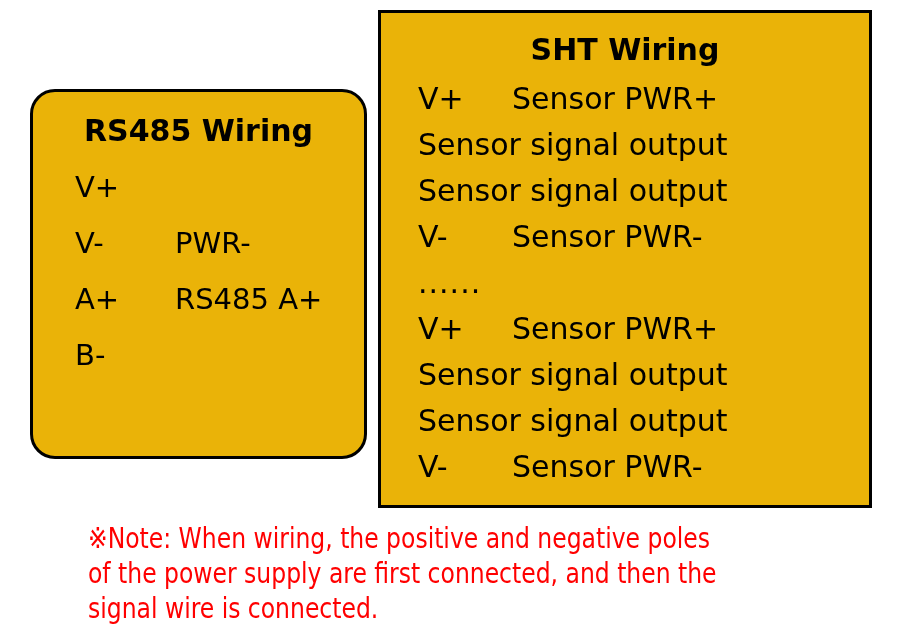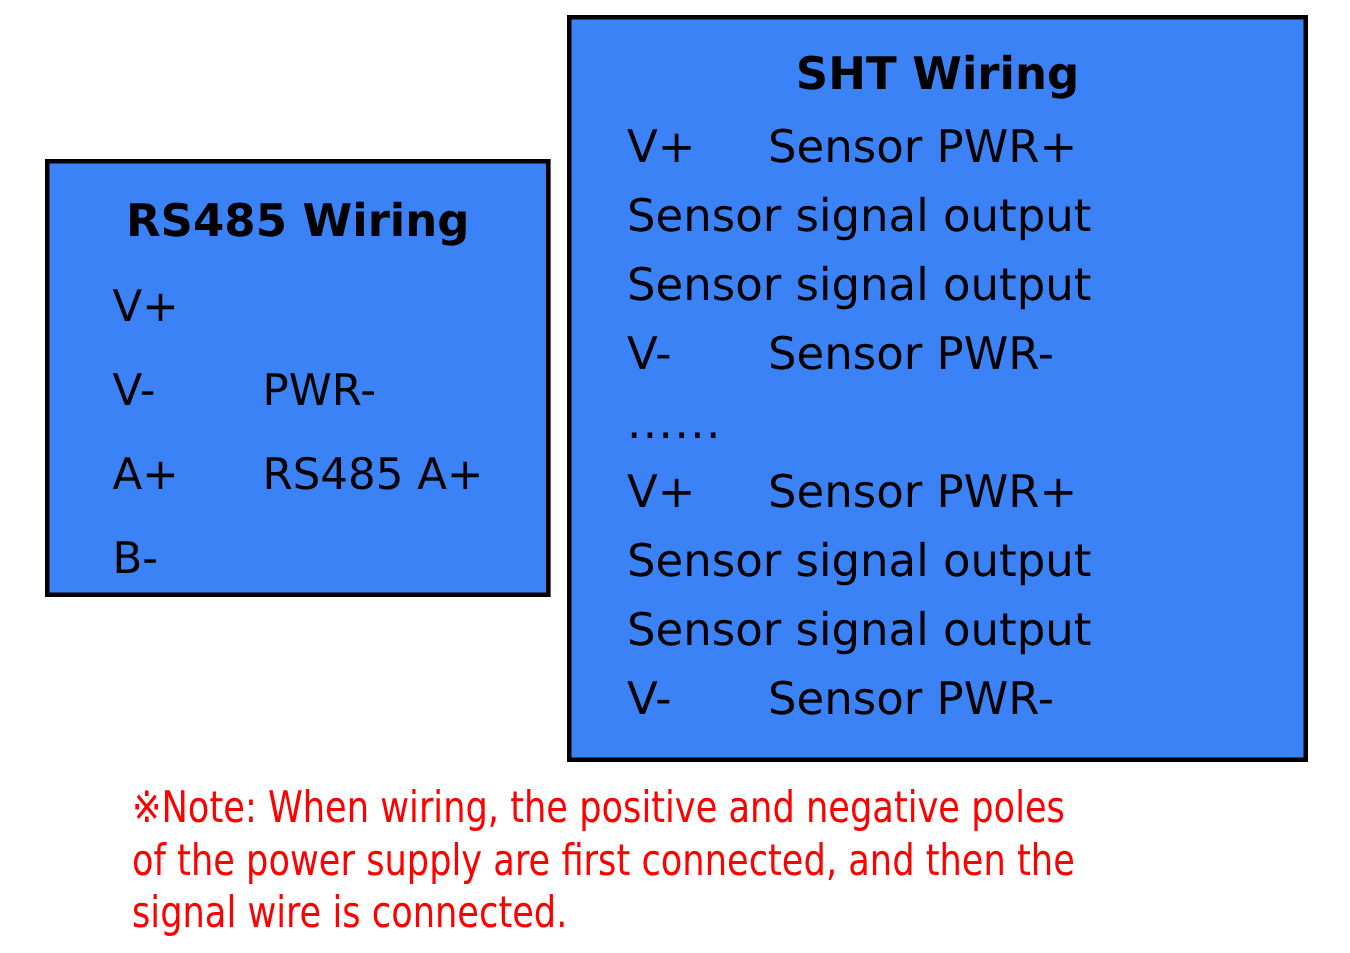--- a/index.html
+++ b/index.html
@@ -13,29 +13,30 @@
     position: relative;
     overflow: hidden;
     font-family: "DejaVu Sans", sans-serif;
     color: #000000;
   }
 
   .wiring-box {
     position: absolute;
     box-sizing: border-box;
     border: 3px solid #000000;
-    background: #3b82f6;
+    background: #eab308;
   }
 
   
   #rs485-box {
     left: 30px;
-    top: 106px;
+    top: 89px;
     width: 337px;
-    height: 292px;
+    height: 370px;
+    border-radius: 25px;
   }
   
   #sht-box {
     left: 378px;
     top: 10px;
     width: 494px;
     height: 498px;
   }
 
   .box-title {

